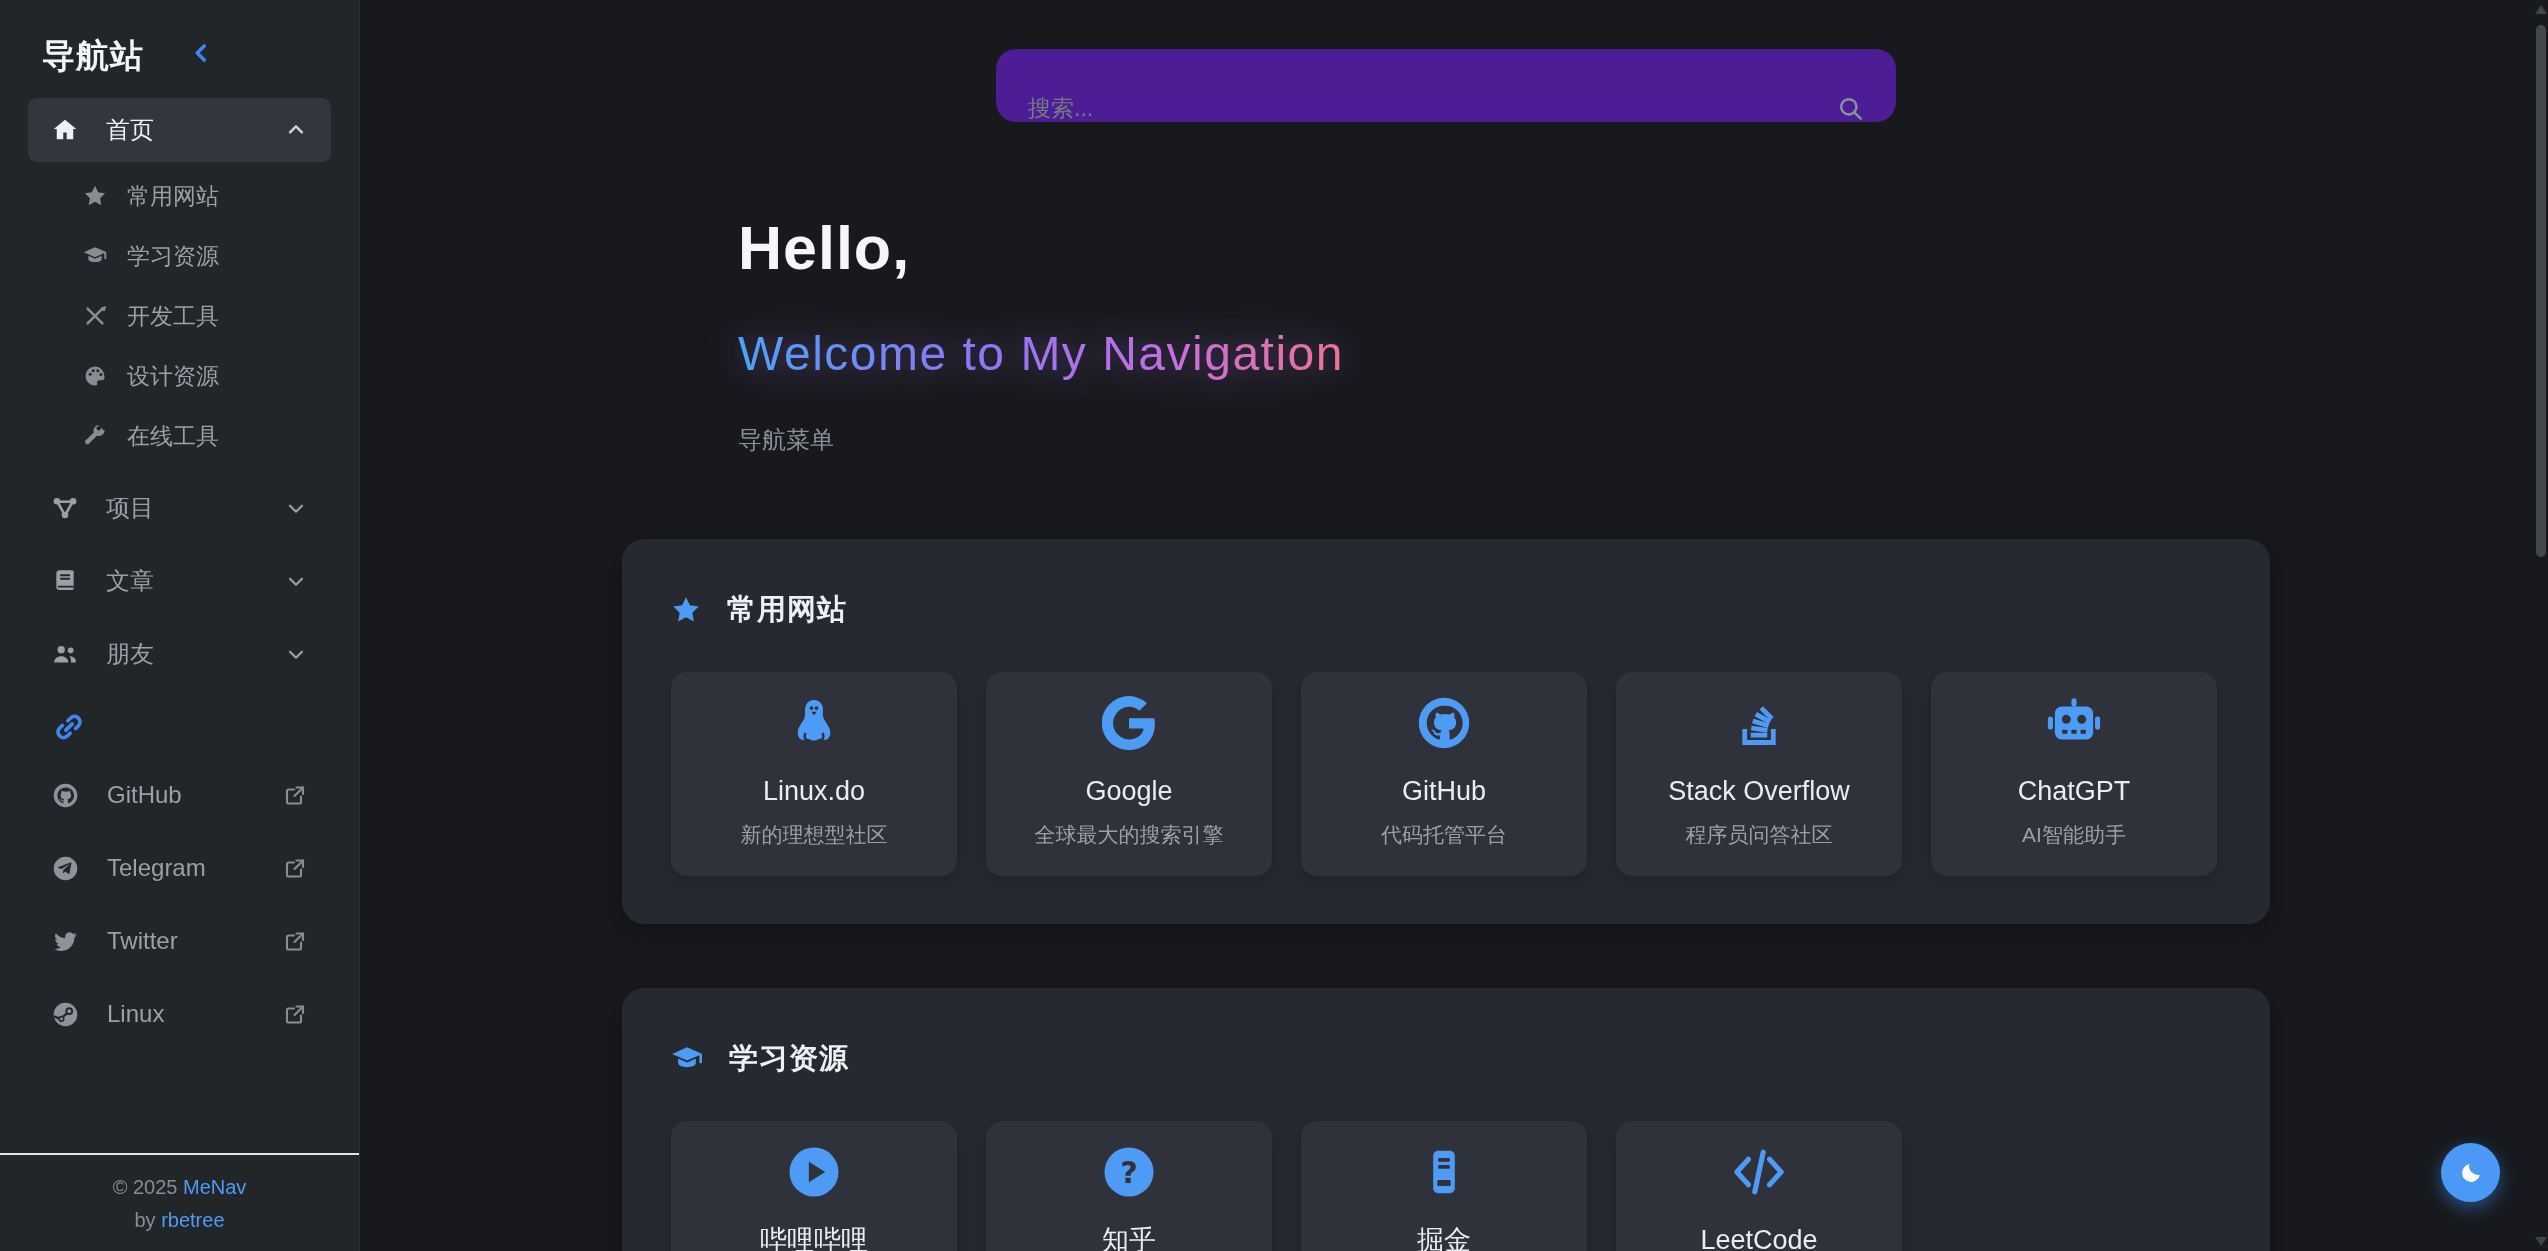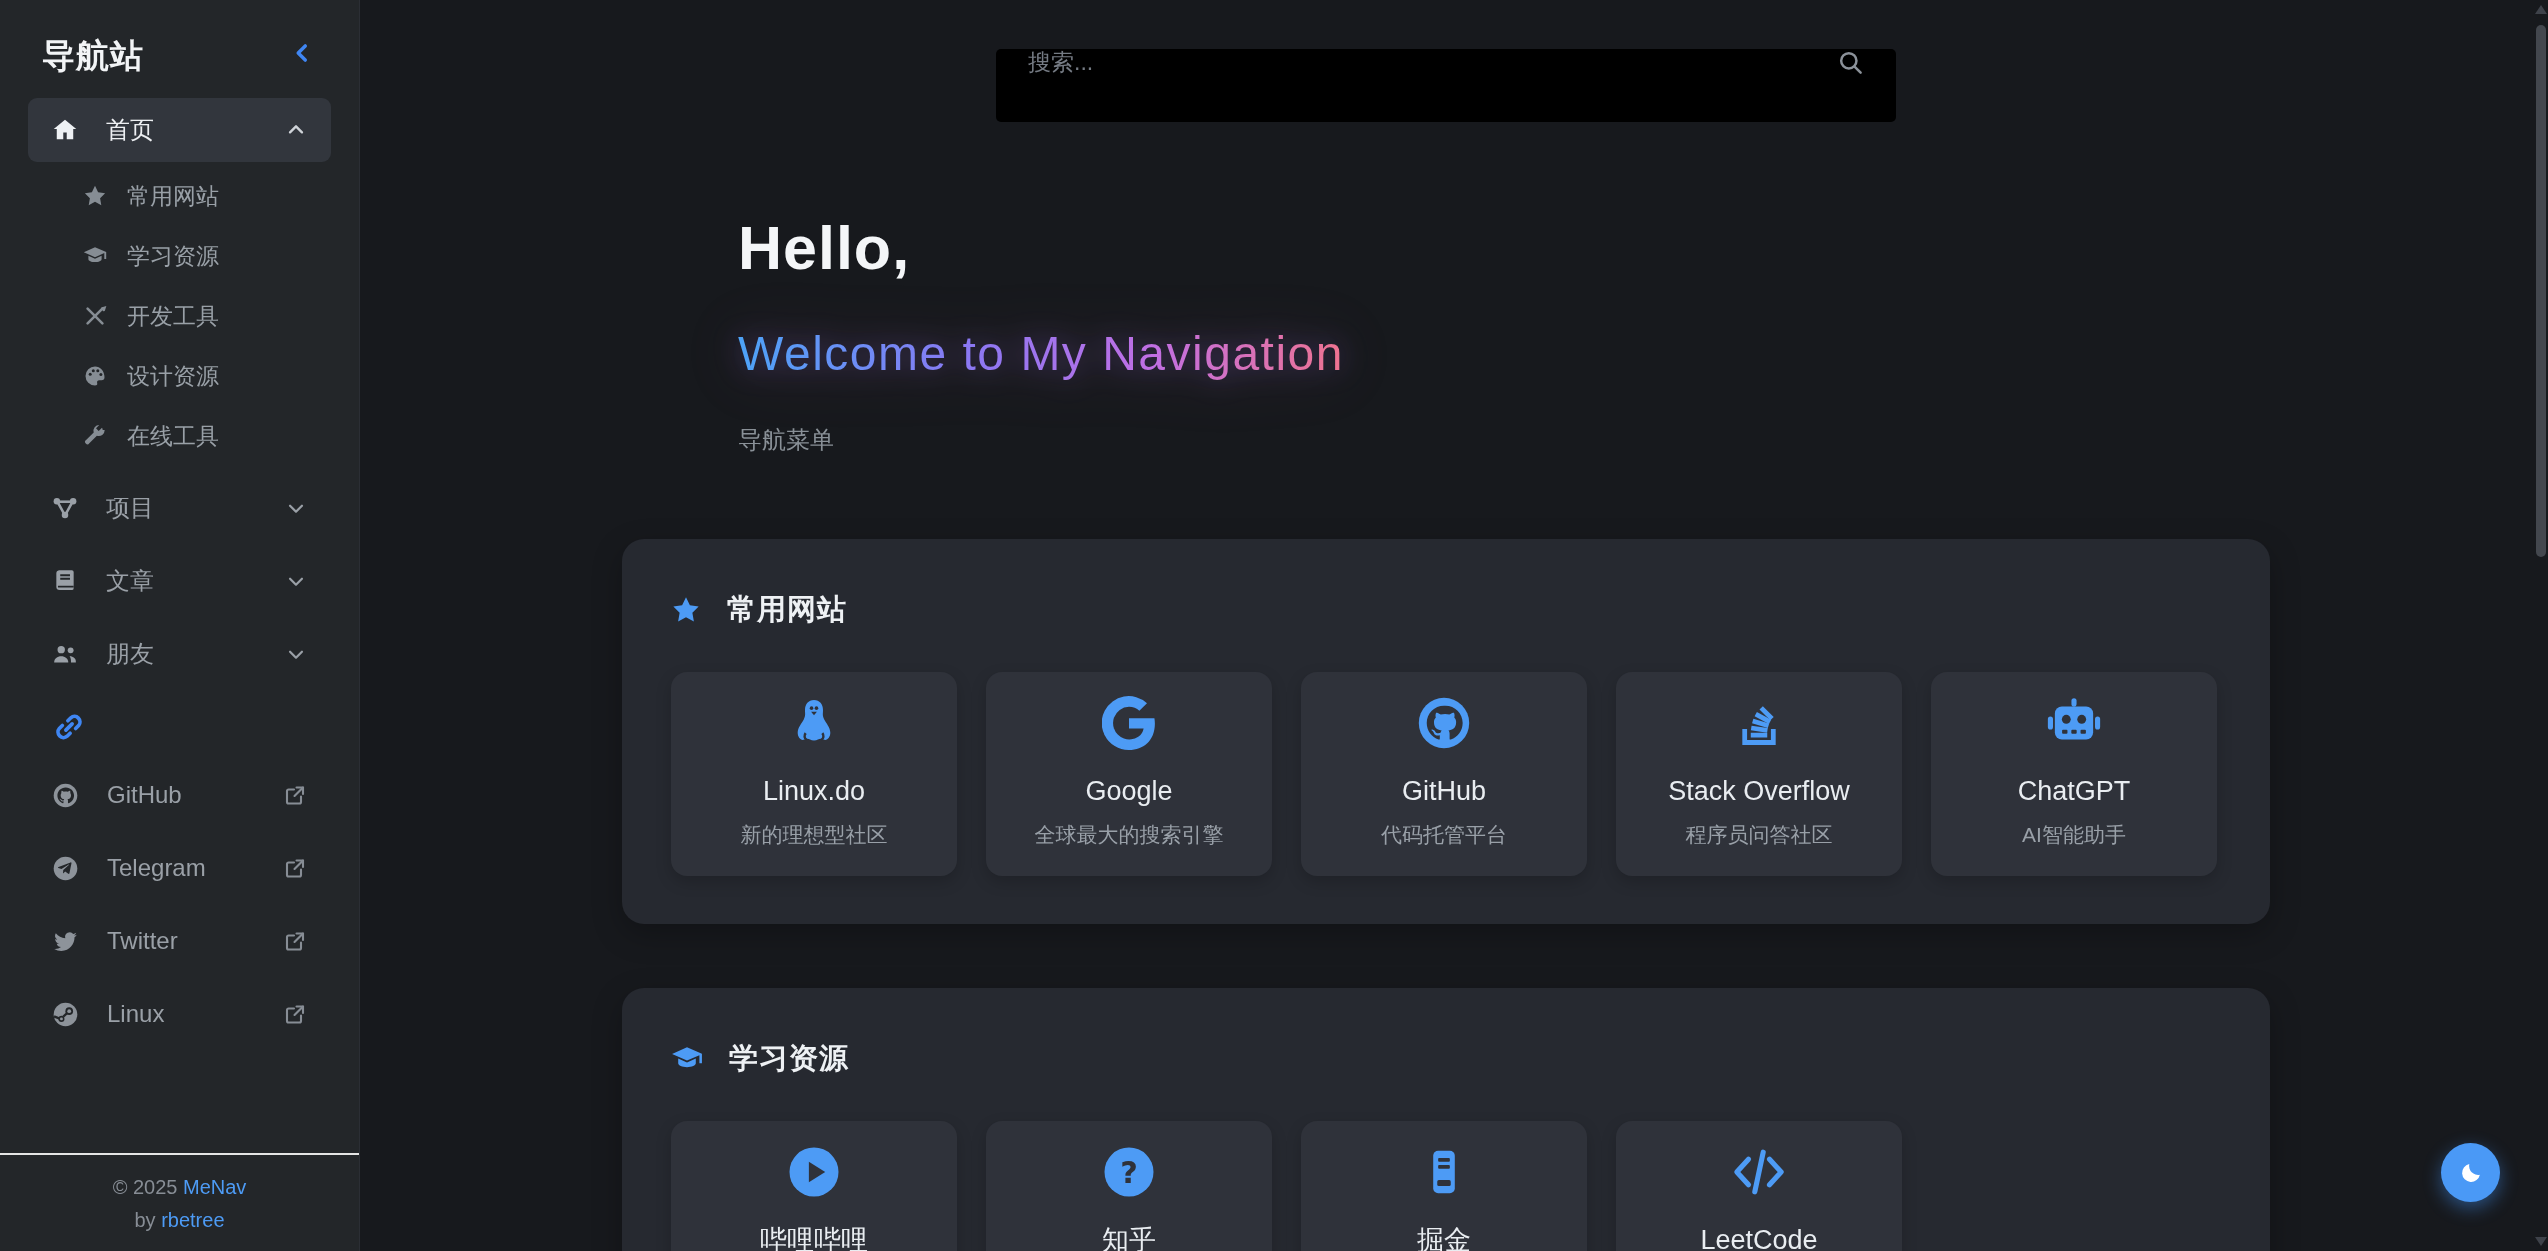--- a/index.html
+++ b/index.html
@@ -11,21 +11,21 @@
     position:relative;
   }
   .app { display:flex; width:2548px; height:1251px; }
 
   
   .sidebar {
     width:360px; min-width:360px; height:100%;
     background:#232629; border-right:1px solid #2b2e34;
     padding:30px 28px 0; display:flex; flex-direction:column;
   }
-  .side-header { display:flex; align-items:flex-start; justify-content:space-between; margin:4px 12px 0 14px; height:50px;gap:40px; }
+  .side-header { display:flex; align-items:flex-start; margin:4px 12px 0 14px; height:50px;gap:40px; }
   .side-title { font-size:33px; font-weight:700; color:#f2f4f6; letter-spacing:1px; }
   .collapse-btn { background:none; border:none; cursor:pointer; padding:4px; margin-top:2px; }
   .ic { display:inline-flex; align-items:center; justify-content:center; }
   .nav-item, .sub-item, .social-item {
     display:flex; align-items:center; height:48px; padding:0 24px; gap:28px;
     color:#9aa0a7; font-size:24px; cursor:pointer; border-radius:14px;
   }
   .nav-item.active {
     height:64px; background:#32363d; color:#edeff2; border-radius:9px;
     margin-top:14px; font-weight:500;
@@ -41,22 +41,22 @@
   .side-footer {
     margin-top:auto; border-top:2px solid #e5e5e5; margin-left:-28px; margin-right:-28px;
     padding:16px 0 14px; text-align:center; font-size:20px; color:#878d95; line-height:33px;
   }
   .side-footer a { color:#4d9bf5; text-decoration:none; cursor:pointer; }
 
   
   .main { flex:1; position:relative; height:100%; overflow:hidden; }
   .searchbar {
     width:900px; height:73px; margin:49px 0 0 636px;
-    background:#000000; border-radius:5px;
-    display:flex; align-items:flex-start; padding:0 32px; gap:16px;
+    background:#4c1d95; border-radius:20px;
+    display:flex; align-items:flex-end; padding:0 32px; gap:16px;
   }
   .searchbar input {
     flex:1; background:transparent; border:none; outline:none;
     font-size:23px; color:#dfe3e8; font-family:inherit;
   }
   .searchbar input::placeholder { color:#757b84; }
   .search-btn { background:none; border:none; cursor:pointer; display:flex; }
 
   .hero { margin-left:378px; }
   .hero-greeting { margin-top:91px; font-size:61px; font-weight:800; color:#f4f6f8; letter-spacing:1px; }

